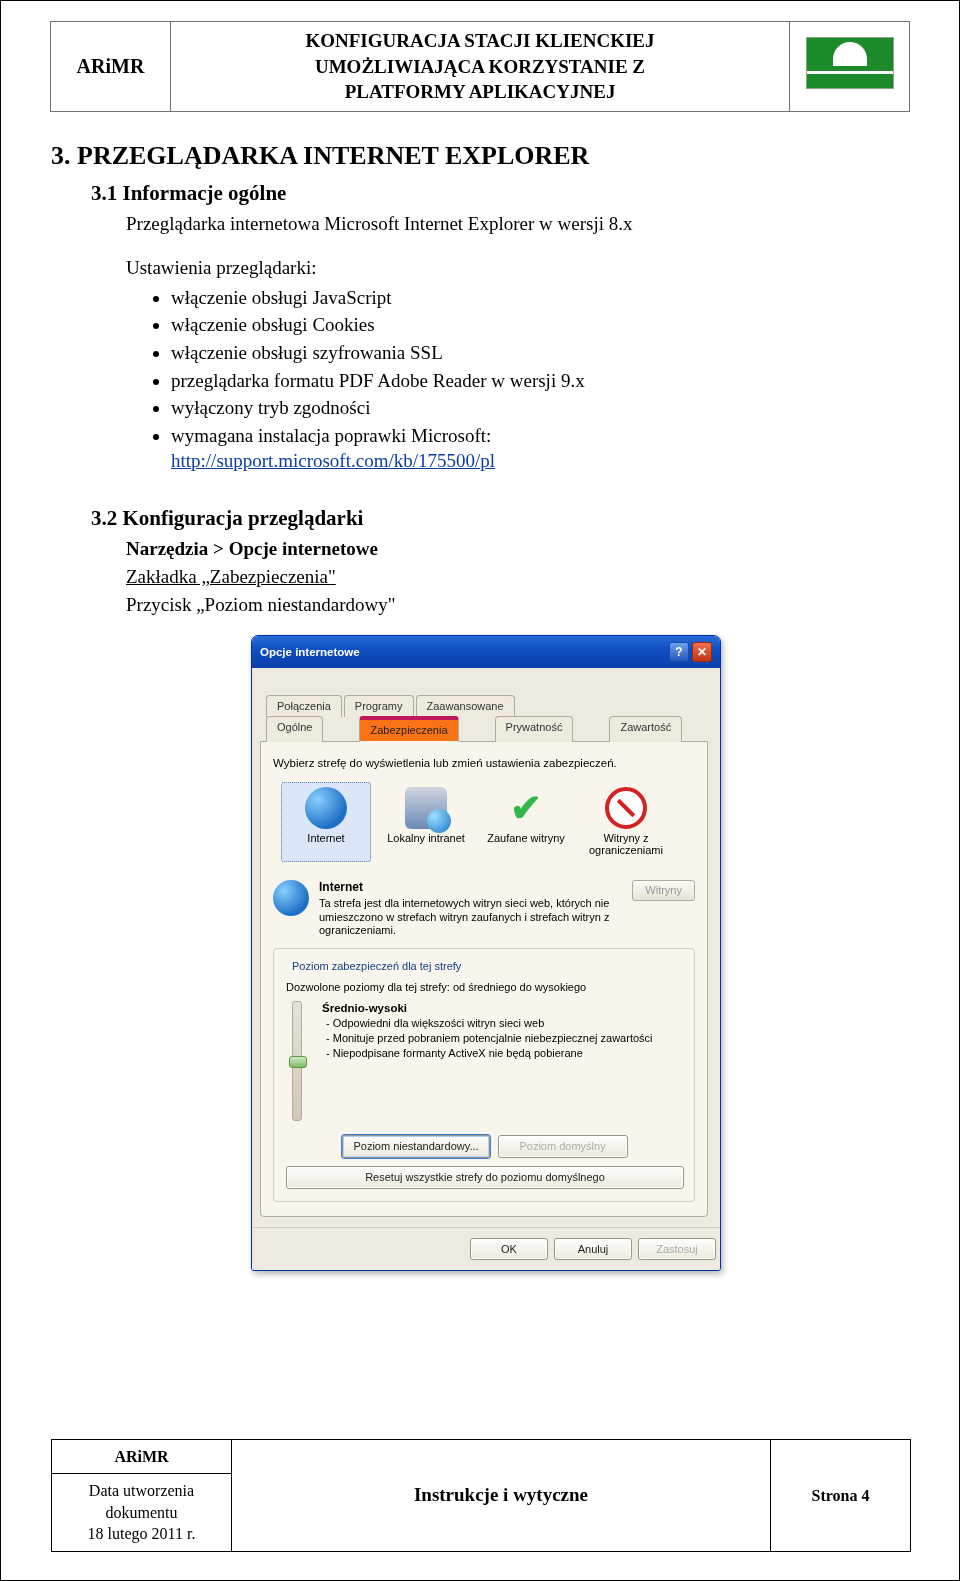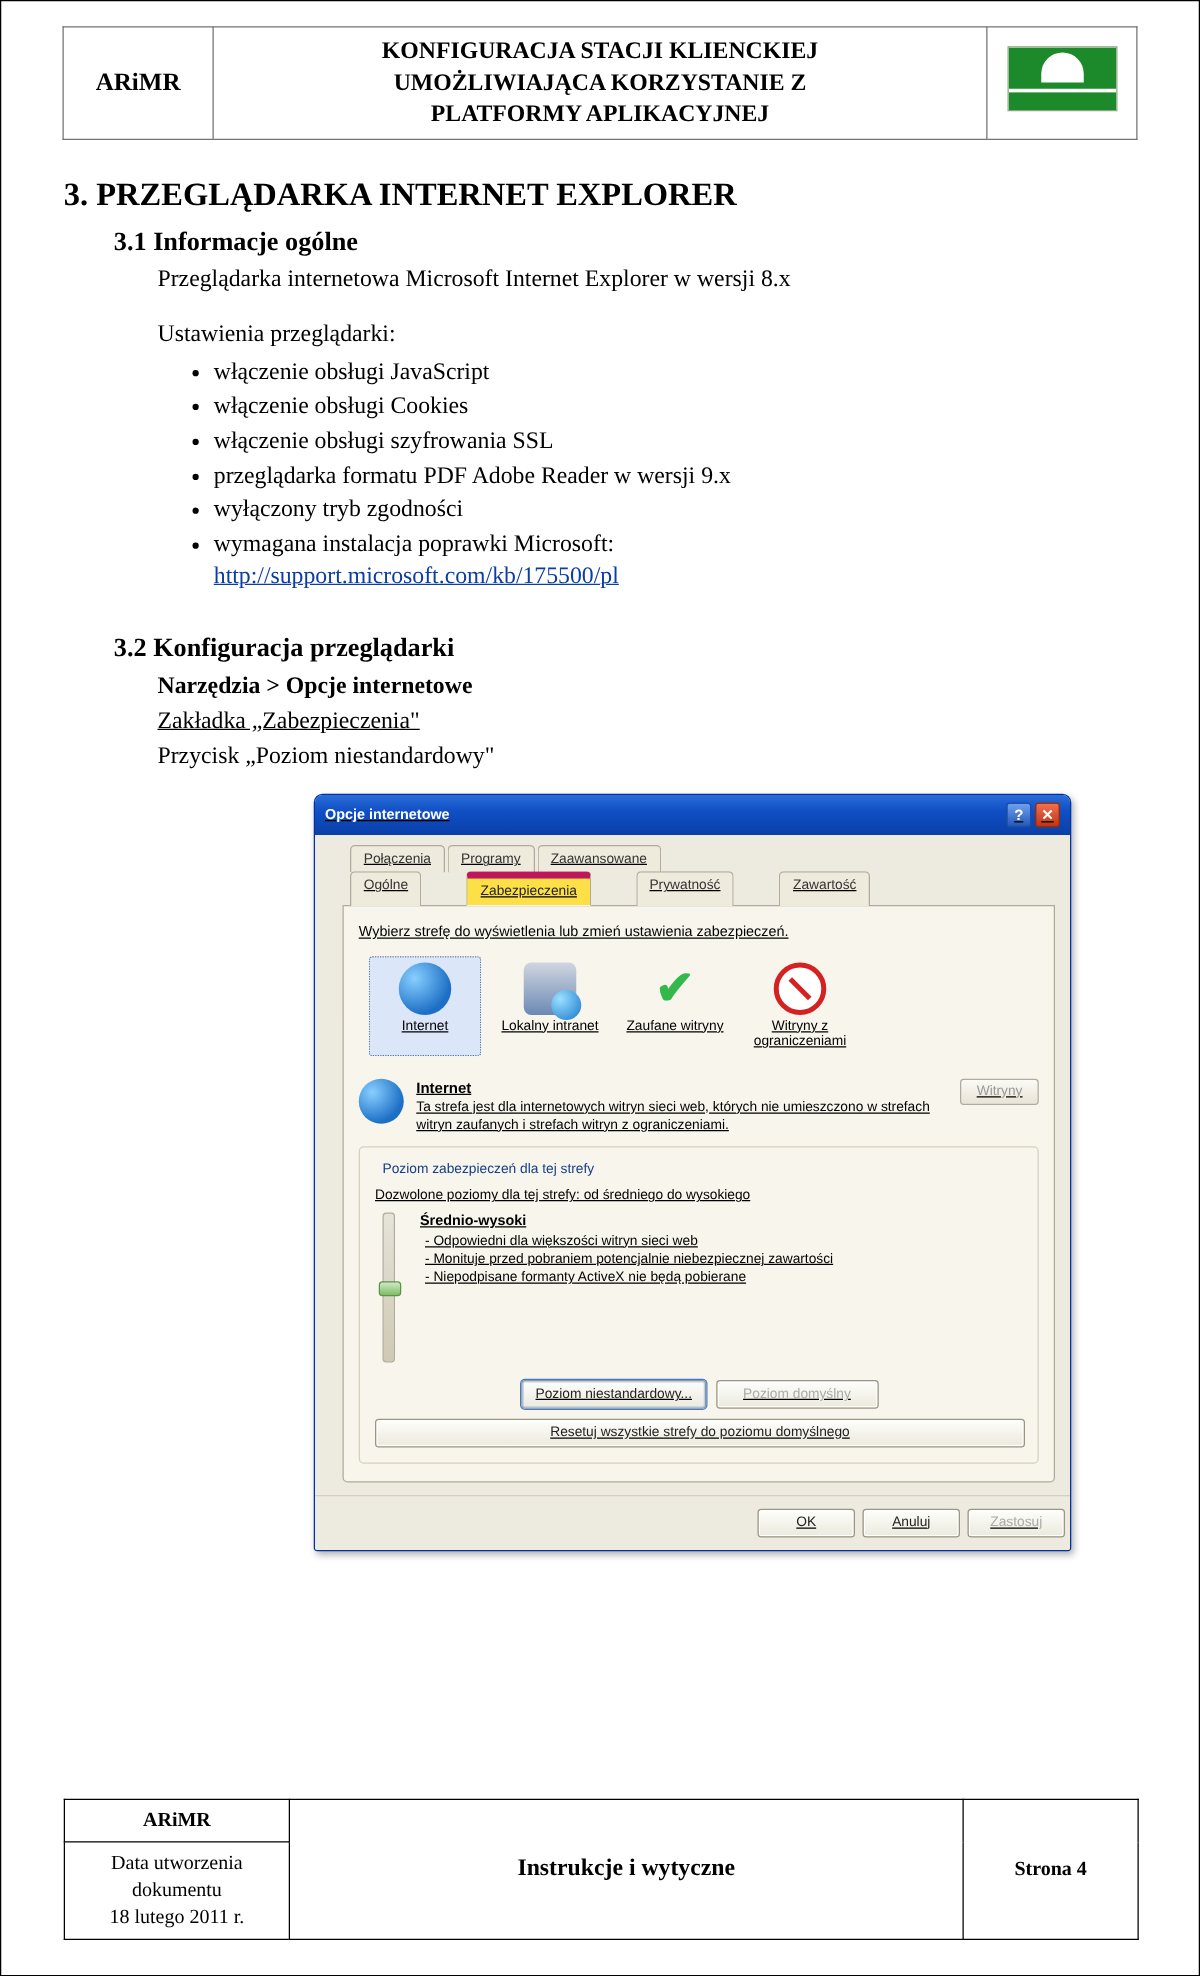--- a/index.html
+++ b/index.html
@@ -131,30 +131,29 @@
   }
   .underline { text-decoration: underline; }
   .body-line {
     margin-left: 75px;
     font-size: 19px;
     margin-bottom: 18px;
   }
 
   
   .xp-window {
-    width: 606px;
+    width: 470px;
     margin: 10px 0 0 200px;
     background: #edeadf;
     border: 1px solid #0031a4;
     border-radius: 7px 7px 3px 3px;
     font-family: Tahoma, Verdana, sans-serif;
     font-size: 11.5px;
     overflow: hidden;
     box-shadow: 2px 3px 6px rgba(0,0,0,0.3);
-    text-decoration: underline;
   }
   .xp-titlebar {
     background: linear-gradient(#2a6dd8, #104fc5 40%, #0a3fa8);
     color: #fff;
     font-weight: bold;
     padding: 6px 8px;
     display: flex;
     align-items: center;
     justify-content: space-between;
   }
@@ -165,40 +164,40 @@
     border: 1px solid #1a4ea5;
     border-radius: 3px;
     color: #fff;
     font-size: 12px;
     display: flex; align-items: center; justify-content: center;
   }
   .xp-close {
     background: linear-gradient(#f07050, #c03515);
     border-color: #a02800;
   }
-  .xp-body { padding: 8px 12px 10px 22px; }
+  .xp-body { padding: 8px 12px 10px 8px; margin-top: 19px; }
 
   .xp-tabs-row { display: flex; gap: 2px; margin-left: 6px; }
   .xp-tabs-row.row2 { margin-top: -1px; gap: 36px; }
   .xp-tab {
     background: #f7f5ec;
     border: 1px solid #b0ab9a;
     border-bottom: none;
     border-radius: 4px 4px 0 0;
     padding: 3px 10px;
     font-size: 11px;
     position: relative;
     color: #222;
   }
   .xp-tab.inactive { background: #eeeadc; color: #333; }
   .xp-tab.active {
-    background: #fde047;
+    background: #f97316;
     border-bottom: 1px solid #f7f5ec;
     z-index: 2;
-    border-top: 6px solid #be185d;
+    border-top: 4px solid #be185d;
   }
   .xp-panel {
     border: 1px solid #b0ab9a;
     background: #f7f5ec;
     padding: 12px 12px 14px 12px;
     margin-top: -1px;
     border-radius: 0 0 4px 4px;
   }
   .xp-prompt { margin: 2px 0 10px 0; }
 

